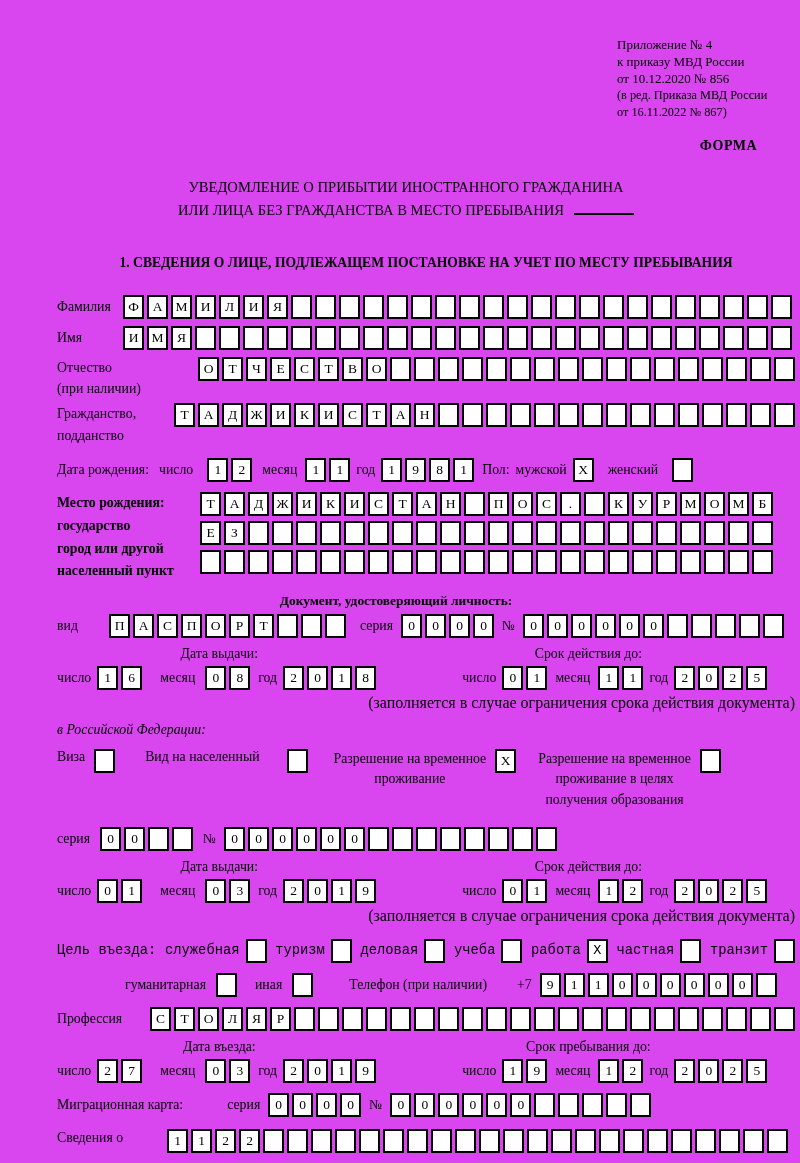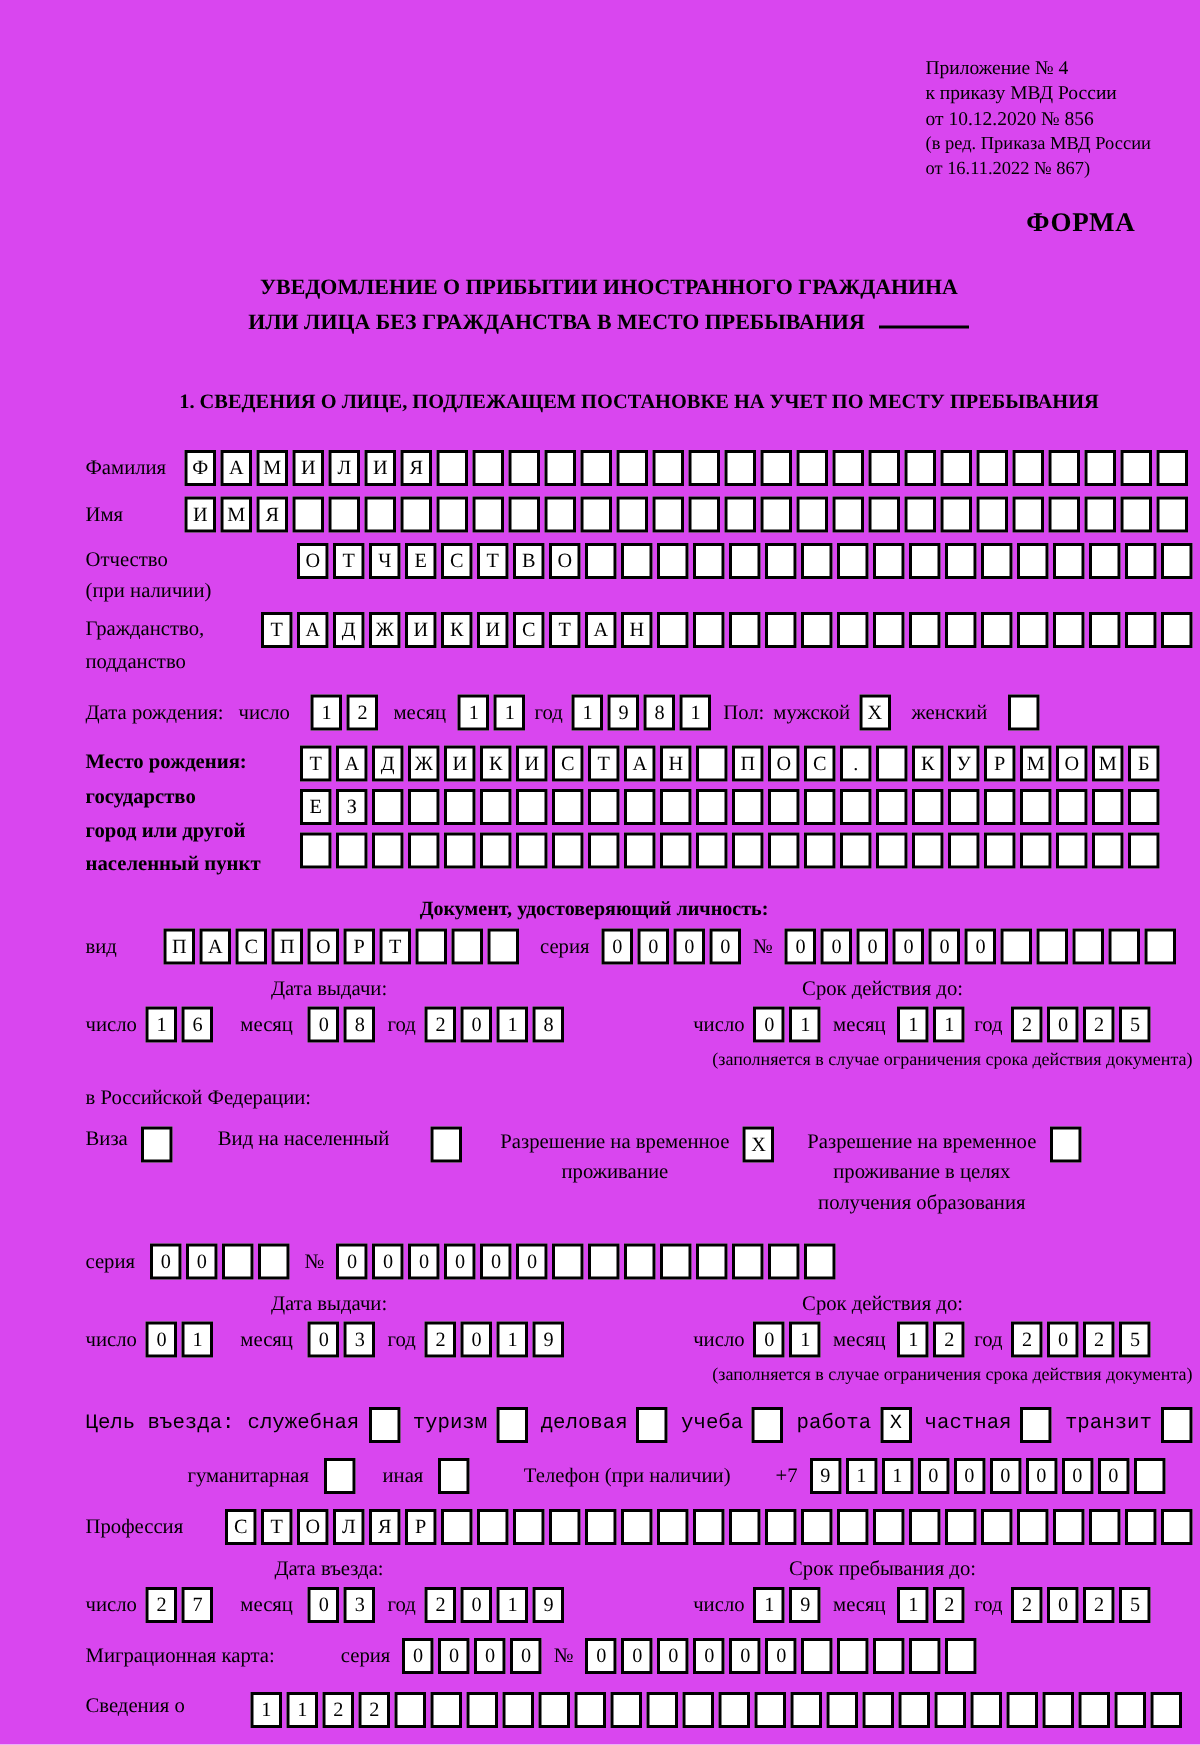--- a/index.html
+++ b/index.html
@@ -2,23 +2,23 @@
 <html><head>
 <meta charset="utf-8">
 <style>
   html,body{margin:0;padding:0;background:#fff;color:#000;
     font-family:"Liberation Serif","DejaVu Serif",serif;}
   .page{width:800px;height:1163px;box-sizing:border-box;
     padding:36px 5px 10px 57px;overflow:hidden;position:relative;background:#d946ef;}
   
   .hdr{margin-left:560px;font-size:13px;line-height:1.32;}
   .hdr .sm{font-size:12.3px;}
-  .forma{text-align:right;padding-right:38px;font-weight:bold;font-size:18px;
+  .forma{text-align:right;padding-right:38px;font-weight:bold;font-size:14px;
     margin-top:18px;letter-spacing:.5px;}
-  .title{text-align:center;font-weight:bold;font-size:14.6px;line-height:1.6;
+  .title{text-align:center;font-weight:normal;font-size:14.6px;line-height:1.6;
     margin-top:22px;margin-right:40px;}
   .t-underline{display:inline-block;width:60px;border-bottom:2px solid #000;
     margin-left:10px;vertical-align:baseline;}
   .sect{font-weight:bold;font-size:13.6px;text-align:center;margin-top:30px;margin-right:0;}
   
   .row{display:flex;align-items:center;font-size:13.8px;margin-top:7px;}
   .cells{display:flex;gap:3px;flex:none;}
   .cells.stack{flex-direction:column;gap:5px;}
   .cell{box-sizing:border-box;width:21px;height:24px;border:2px solid #000;flex:none;
     display:flex;align-items:center;justify-content:center;
@@ -28,21 +28,21 @@
   .w93{width:93px;}
   .two-line{line-height:1.55;align-self:flex-start;}
   .top{align-items:flex-start;}
   .ml6{margin-left:6px;} .ml8{margin-left:8px;} .ml10{margin-left:10px;}
   .ml14{margin-left:14px;} .ml18{margin-left:18px;} .ml24{margin-left:24px;}
   .center-head{font-size:13.8px;display:flex;margin-top:8px;}
   .dh1{width:44%;text-align:center;}
   .dh2{flex:1;text-align:center;}
   .date-line{display:flex;align-items:center;font-size:13.8px;margin-top:4px;}
   .dgroup{display:flex;align-items:center;}
-  .note{font-size:12px;text-align:right;margin-top:4px;}
+  .note{font-size:16px;text-align:right;margin-top:4px;}
   .subhead{font-weight:bold;font-size:13.4px;text-align:center;margin-top:10px;margin-right:60px;}
   .plain{font-size:13.8px;margin-top:8px;line-height:1.5;}
   .chk-row{display:flex;align-items:flex-start;font-size:13.8px;margin-top:8px;}
   .chk-item{display:flex;align-items:flex-start;gap:9px;}
   .chk-lbl-c{text-align:center;line-height:1.5;}
   .purpose-row{display:flex;align-items:center;justify-content:space-between;
     font-size:13.8px;margin-top:14px;padding-right:0;font-family:Liberation Mono, monospace;}
   .pair{display:flex;align-items:center;gap:6px;}
   .reps{display:flex;align-items:flex-start;margin-top:10px;font-size:13.8px;}
   .reps .lbl-col{width:110px;line-height:1.6;flex:none;}
@@ -404,21 +404,21 @@
           <div class="cell">2</div>
           <div class="cell">0</div>
           <div class="cell">2</div>
           <div class="cell">5</div>
         </div>
     </div>
   </div>
   <div class="note">(заполняется в случае ограничения срока действия документа)</div>
 
   <div class="plain">
-    <div style="margin-top:4px;">в Российской Федерации:</div>
+    <div style="margin-top:4px;font-style:italic;">в Российской Федерации:</div>
   </div>
 
   <div class="chk-row">
     <div class="chk-item">
       <span>Виза</span>
       <div class="cells">
           <div class="cell"></div>
         </div>
     </div>
     <div class="chk-item ml24" style="margin-left:30px;">

